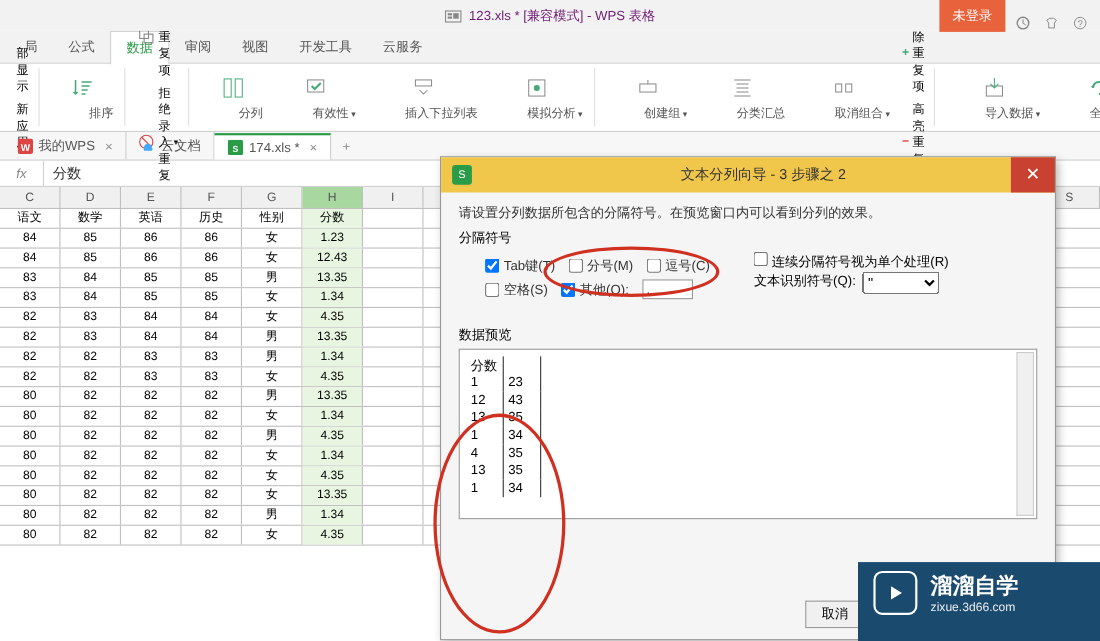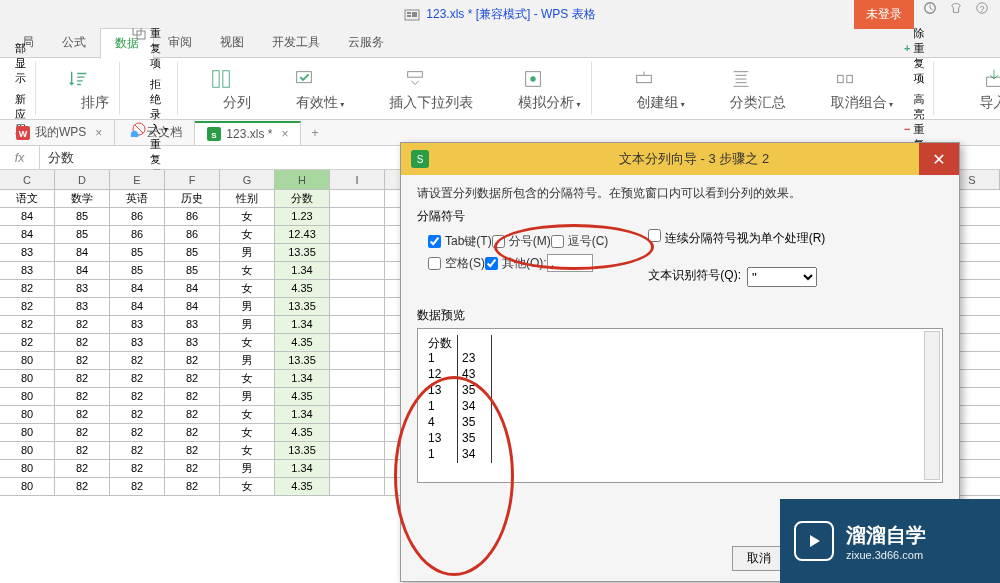--- a/index.html
+++ b/index.html
@@ -1,39 +1,39 @@
 <!DOCTYPE html>
 <html><head>
   <meta charset="utf-8">
   <style>
     * { margin: 0; padding: 0; box-sizing: border-box; font-family: "Microsoft YaHei", SimSun, Arial, sans-serif; }
     body { background: #fff; font-size: 12px; overflow: hidden; width: 1000px; height: 583px; position: relative; }
     
     
     .titlebar { height: 28px; background: #f2f2f2; display: flex; align-items: center; justify-content: center; position: relative; padding: 0 8px; }
     .titlebar-icon { width: 16px; height: 16px; margin-right: 6px; color: #888; }
-    .titlebar-text { color: #1d4ed8; font-size: 12px; }
-    .titlebar-right { position: absolute; right: 0; display: flex; align-items: flex-start; gap: 8px; }
+    .titlebar-text { color: #701a75; font-size: 12px; }
+    .titlebar-right { position: absolute; right: 0; display: flex; align-items: flex-end; gap: 8px; }
     .login-btn { background: #e8623b; color: #fff; padding: 6px 12px; font-size: 12px; }
     .title-icons { display: flex; gap: 10px; padding-right: 10px; color: #888; }
     .title-icons span { width: 16px; height: 16px; display: inline-flex; align-items: center; justify-content: center; }
     
     
     .menutabs { height: 30px; background: #f2f2f2; display: flex; align-items: center; padding-left: 8px; gap: 0; border-bottom: 1px solid #d0d0d0; }
     .menutab { padding: 6px 14px; color: #555; font-size: 12px; cursor: pointer; }
     .menutab.active { background: #fff; color: #2a9b47; border: 1px solid #d0d0d0; border-bottom: 1px solid #fff; margin-bottom: -1px; }
     
     
     .ribbon { height: 62px; background: #fff; display: flex; align-items: center; padding: 4px 6px; border-bottom: 1px solid #d0d0d0; gap: 2px; }
     .ribbon-group { display: flex; align-items: center; gap: 4px; height: 100%; padding: 0 6px; border-right: 1px solid #e0e0e0; }
     .ribbon-item { display: flex; flex-direction: column; align-items: center; justify-content: center; gap: 2px; padding: 2px 4px; color: #555; cursor: pointer; }
     .ribbon-item.large { width: auto; }
     .ribbon-item .icon { width: 20px; height: 20px; display: inline-flex; align-items: center; justify-content: center; }
     .ribbon-item .icon.big { width: 26px; height: 26px; }
-    .ribbon-item .label { font-size: 14px; color: #555; white-space: nowrap; margin-left: 33px; }
+    .ribbon-item .label { font-size: 11px; color: #555; white-space: nowrap; margin-left: 33px; }
     .ribbon-stack { display: flex; flex-direction: column; gap: 2px; }
     .ribbon-stack .stack-item { display: flex; align-items: center; gap: 3px; font-size: 11px; padding: 2px 3px; }
     .ribbon-item.dropdown .label::after { content: " ▾"; font-size: 8px; }
     
     
     .filetabs { height: 26px; background: #f7f7f7; display: flex; align-items: center; border-bottom: 1px solid #d0d0d0; padding-left: 4px; }
     .filetab { display: flex; align-items: center; gap: 5px; padding: 4px 12px; border-right: 1px solid #d0d0d0; color: #555; cursor: pointer; position: relative; }
     .filetab.active { background: #fff; border-top: 2px solid #2a9b47; }
     .filetab .close { color: #888; cursor: pointer; margin-left: 4px; }
     .filetab .ficon { width: 14px; height: 14px; display: inline-block; }
@@ -65,39 +65,39 @@
     
     
     .dialog { position: absolute; left: 400px; top: 142px; width: 560px; height: 440px; background: #f5f5f5; border: 1px solid #999; box-shadow: 3px 3px 8px rgba(0,0,0,0.3); }
     .dialog-title { height: 32px; background: #f0c74a; display: flex; align-items: center; padding: 0 10px; position: relative; }
     .dialog-title .dicon { width: 18px; height: 18px; background: #2a9b47; border-radius: 3px; margin-right: 10px; display: inline-flex; align-items: center; justify-content: center; color: #fff; font-size: 10px; }
     .dialog-title .dtext { flex: 1; text-align: center; color: #333; font-size: 13px; }
     .dialog-title .dclose { position: absolute; right: 0; top: 0; width: 40px; height: 32px; background: #c94130; color: #fff; display: flex; align-items: center; justify-content: center; cursor: pointer; font-size: 16px; }
     .dialog-body { padding: 10px 16px; }
     .dialog-desc { font-size: 12px; color: #333; margin-bottom: 6px; }
     .fieldset-label { font-size: 12px; color: #000000; margin-bottom: 4px; }
-    .delim-row { display: flex; align-items: center; gap: 0; margin: 4px 0 4px 11px; }
+    .delim-row { display: flex; align-items: center; gap: 12px; margin: 4px 0 4px 24px; }
     .delim-row label { display: flex; align-items: center; gap: 4px; font-size: 12px; color: #333; }
     .delim-row input[type=checkbox] { width: 13px; height: 13px; }
     .other-input { width: 46px; height: 18px; border: 1px solid #999; padding: 0 3px; font-size: 12px; }
     .red-circle1 { position: absolute; border: 3px solid #d03020; border-radius: 50%; width: 160px; height: 46px; left: 494px; top: 224px; pointer-events: none; }
     .red-circle2 { position: absolute; border: 3px solid #d03020; border-radius: 50%; width: 120px; height: 200px; left: 394px; top: 376px; pointer-events: none; }
     .text-qual { display: flex; align-items: flex-start; gap: 6px; font-size: 12px; }
     .text-qual select { width: 70px; height: 20px; }
     .preview-label { font-size: 12px; margin-top: 20px; margin-bottom: 4px; }
     .preview-box { border: 1px solid #999; background: #fff; height: 155px; padding: 6px; position: relative; overflow: hidden; }
     .preview-table { font-size: 12px; font-family: SimSun, monospace; }
     .preview-table .prow { display: flex; height: 16px; }
     .preview-table .pcell { padding: 0 4px; border-right: 1px solid #333; min-width: 34px; }
     .preview-scroll { position: absolute; right: 2px; top: 2px; bottom: 2px; width: 16px; background: #f0f0f0; border: 1px solid #ccc; }
     .dialog-buttons { position: absolute; bottom: 10px; right: 14px; display: flex; gap: 8px; }
     .dialog-buttons button { padding: 3px 14px; font-size: 12px; background: #f0f0f0; border: 1px solid #999; cursor: pointer; }
     
     
-    .watermark { position: absolute; right: 0; bottom: 0; width: 220px; height: 84px; background: #1a4a6e; color: #fff; display: flex; align-items: center; padding: 8px 14px; gap: 12px; }
+    .watermark { position: absolute; right: 0; bottom: 0; width: 220px; height: 72px; background: #1a4a6e; color: #fff; display: flex; align-items: flex-start; padding: 8px 14px; gap: 12px; }
     .watermark .wicon { width: 40px; height: 40px; border: 2px solid #fff; border-radius: 8px; display: flex; align-items: center; justify-content: center; font-size: 18px; }
     .watermark .wtext { display: flex; flex-direction: column; }
     .watermark .wtext .big { font-size: 20px; font-weight: bold; }
     .watermark .wtext .small { font-size: 11px; opacity: 0.9; }
     
     svg { display: block; }
   </style>
 </head>
 <body>
 
@@ -306,21 +306,21 @@
       </span>
     <span>云文档</span>
   </div>
   <div class="filetab active">
     <span class="ficon">
         <svg viewBox="0 0 14 14" width="14" height="14">
           <rect width="14" height="14" fill="#2a9b47" rx="2"></rect>
           <text x="7" y="11" text-anchor="middle" font-size="8" fill="#fff" font-weight="bold">S</text>
         </svg>
       </span>
-    <span>123.xls *</span>
+    <span>174.xls *</span>
     <span class="close">×</span>
   </div>
   <div class="addtab">+</div>
 </div>
 
 <div class="formulabar">
   <div class="fx-label">fx</div>
   <div class="fx-input">分数</div>
 </div>
 
@@ -526,21 +526,21 @@
               <span>空格(S)</span>
             </label>
           <label>
               <input type="checkbox" checked="" style="">
               <span>其他(O):</span>
             </label>
           <input type="text" class="other-input" value="." style="">
         </div>
       </div>
       <div>
-        <div style="margin-bottom:20px"><label><input type="checkbox" style=""> <span>连续分隔符号视为单个处理(R)</span></label></div>
+        <div style="margin-bottom:0"><label><input type="checkbox" style=""> <span>连续分隔符号视为单个处理(R)</span></label></div>
         <div class="text-qual">
           <span>文本识别符号(Q):</span>
           <select><option>"</option></select>
         </div>
       </div>
     </div>
     <div class="preview-label">数据预览</div>
     <div class="preview-box">
       <div class="preview-table" id="preview-table">
           <div class="prow">

